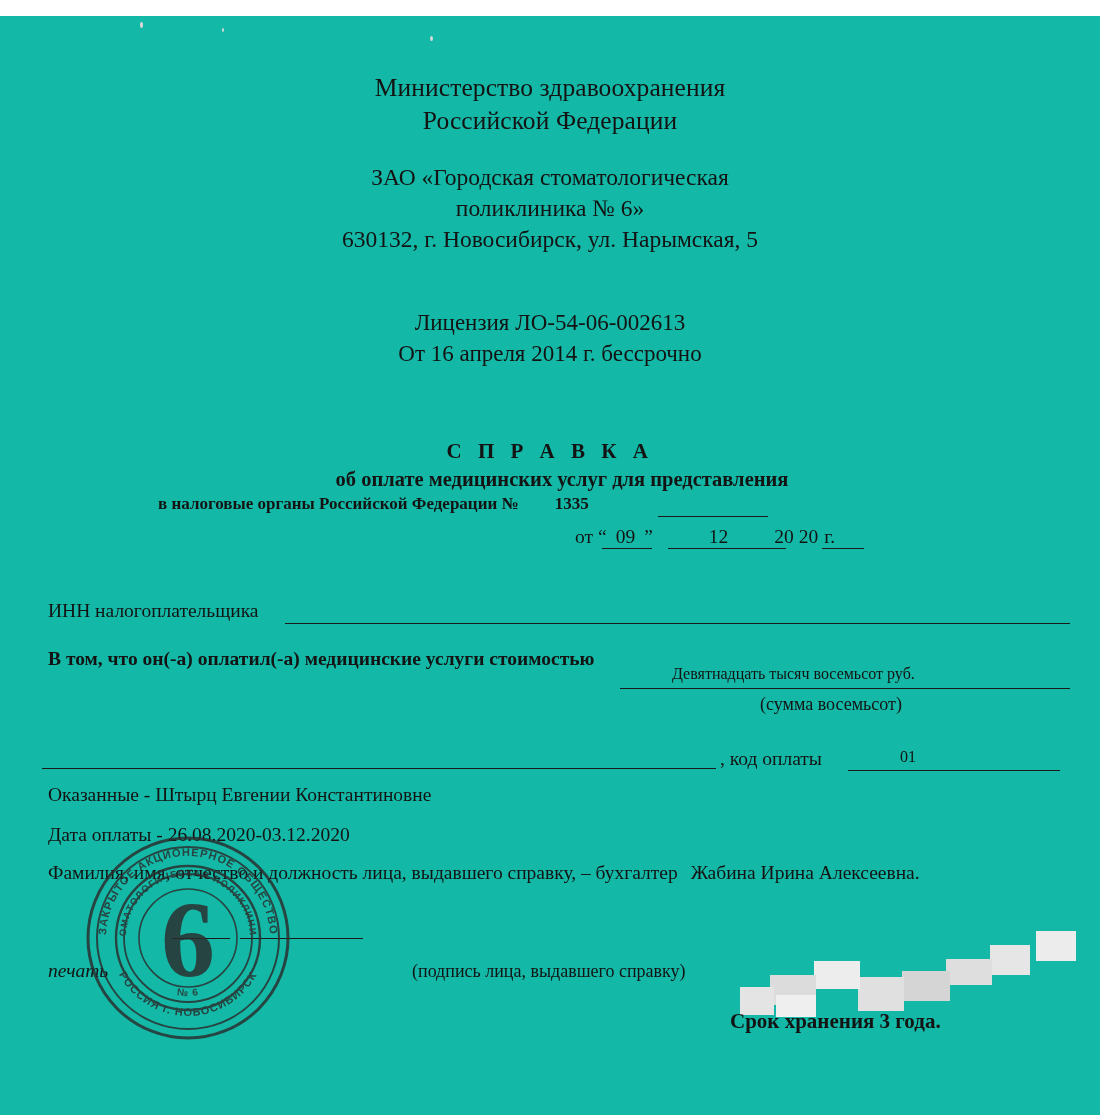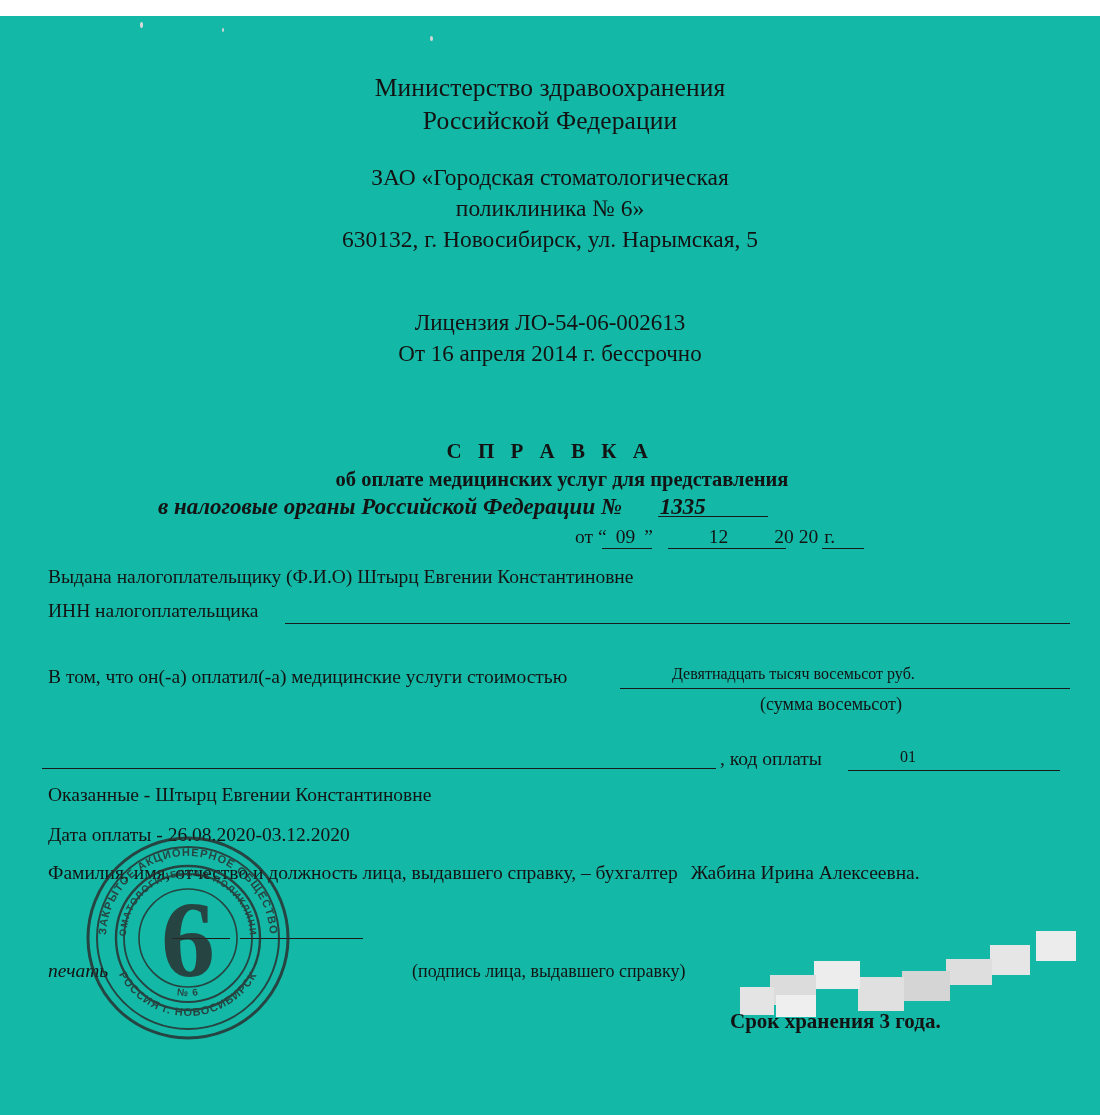--- a/index.html
+++ b/index.html
@@ -70,23 +70,22 @@
     position: absolute;
     left: 0; right: 0;
     text-align: center;
     font-weight: bold;
     font-size: 20.5px;
     padding-left: 24px;
   }
   .title-3 {
     position: absolute;
     font-weight: bold;
-    font-size: 23px;
-    white-space: nowrap;
-    font-style: italic;
+    font-size: 17px;
+    white-space: nowrap;
   }
 
   
   .body-txt {
     position: absolute;
     font-size: 19.5px;
     white-space: nowrap;
   }
   .fill {
     position: absolute;
@@ -159,30 +158,26 @@
   </div>
   <div class="rule thin" style="left:658px;top:500px;width:110px;"></div>
 
   <div class="body-txt" style="top:510px;left:575px;">
     <span>от</span><span style="padding-left:5px;">“</span><span style="padding:0 9px;">09</span><span>”</span><span style="padding:0 46px 0 56px;">12</span><span>20</span><span style="padding-left:5px;">20</span><span style="padding-left:6px;">г.</span>
   </div>
   <div class="rule thin" style="left:602px;top:532px;width:50px;"></div>
   <div class="rule thin" style="left:668px;top:532px;width:118px;"></div>
   <div class="rule thin" style="left:822px;top:532px;width:42px;"></div>
 
-  <div class="body-txt" style="top:550px;left:48px;">
-    <span>Выдана налогоплательщику (Ф.И.О)</span>
-    <span>Штырц Евгении Константиновне</span>
-  </div>
 
   <div class="body-txt" style="top:584px;left:48px;">ИНН налогоплательщика</div>
   <div class="fill" style="top:584px;left:300px;"></div>
   <div class="rule" style="left:285px;top:607px;width:785px;"></div>
 
-  <div class="body-txt" style="top:650px;left:48px;">В том, что он(-а) оплатил(-а) медицинские услуги стоимостью</div>
+  <div class="body-txt" style="top:632px;left:48px;font-weight:bold;">В том, что он(-а) оплатил(-а) медицинские услуги стоимостью</div>
   <div class="fill" style="top:649px;left:672px;">Девятнадцать тысяч восемьсот  руб.</div>
   <div class="rule" style="left:620px;top:672px;width:450px;"></div>
   <div class="caption" style="top:678px;left:760px;">(сумма восемьсот)</div>
 
   <div class="fill" style="top:722px;left:60px;"></div>
   <div class="rule" style="left:42px;top:752px;width:674px;"></div>
 
   <div class="body-txt" style="top:732px;left:720px;">, код оплаты</div>
   <div class="fill" style="top:732px;left:900px;">01</div>
   <div class="rule" style="left:848px;top:754px;width:212px;"></div>

